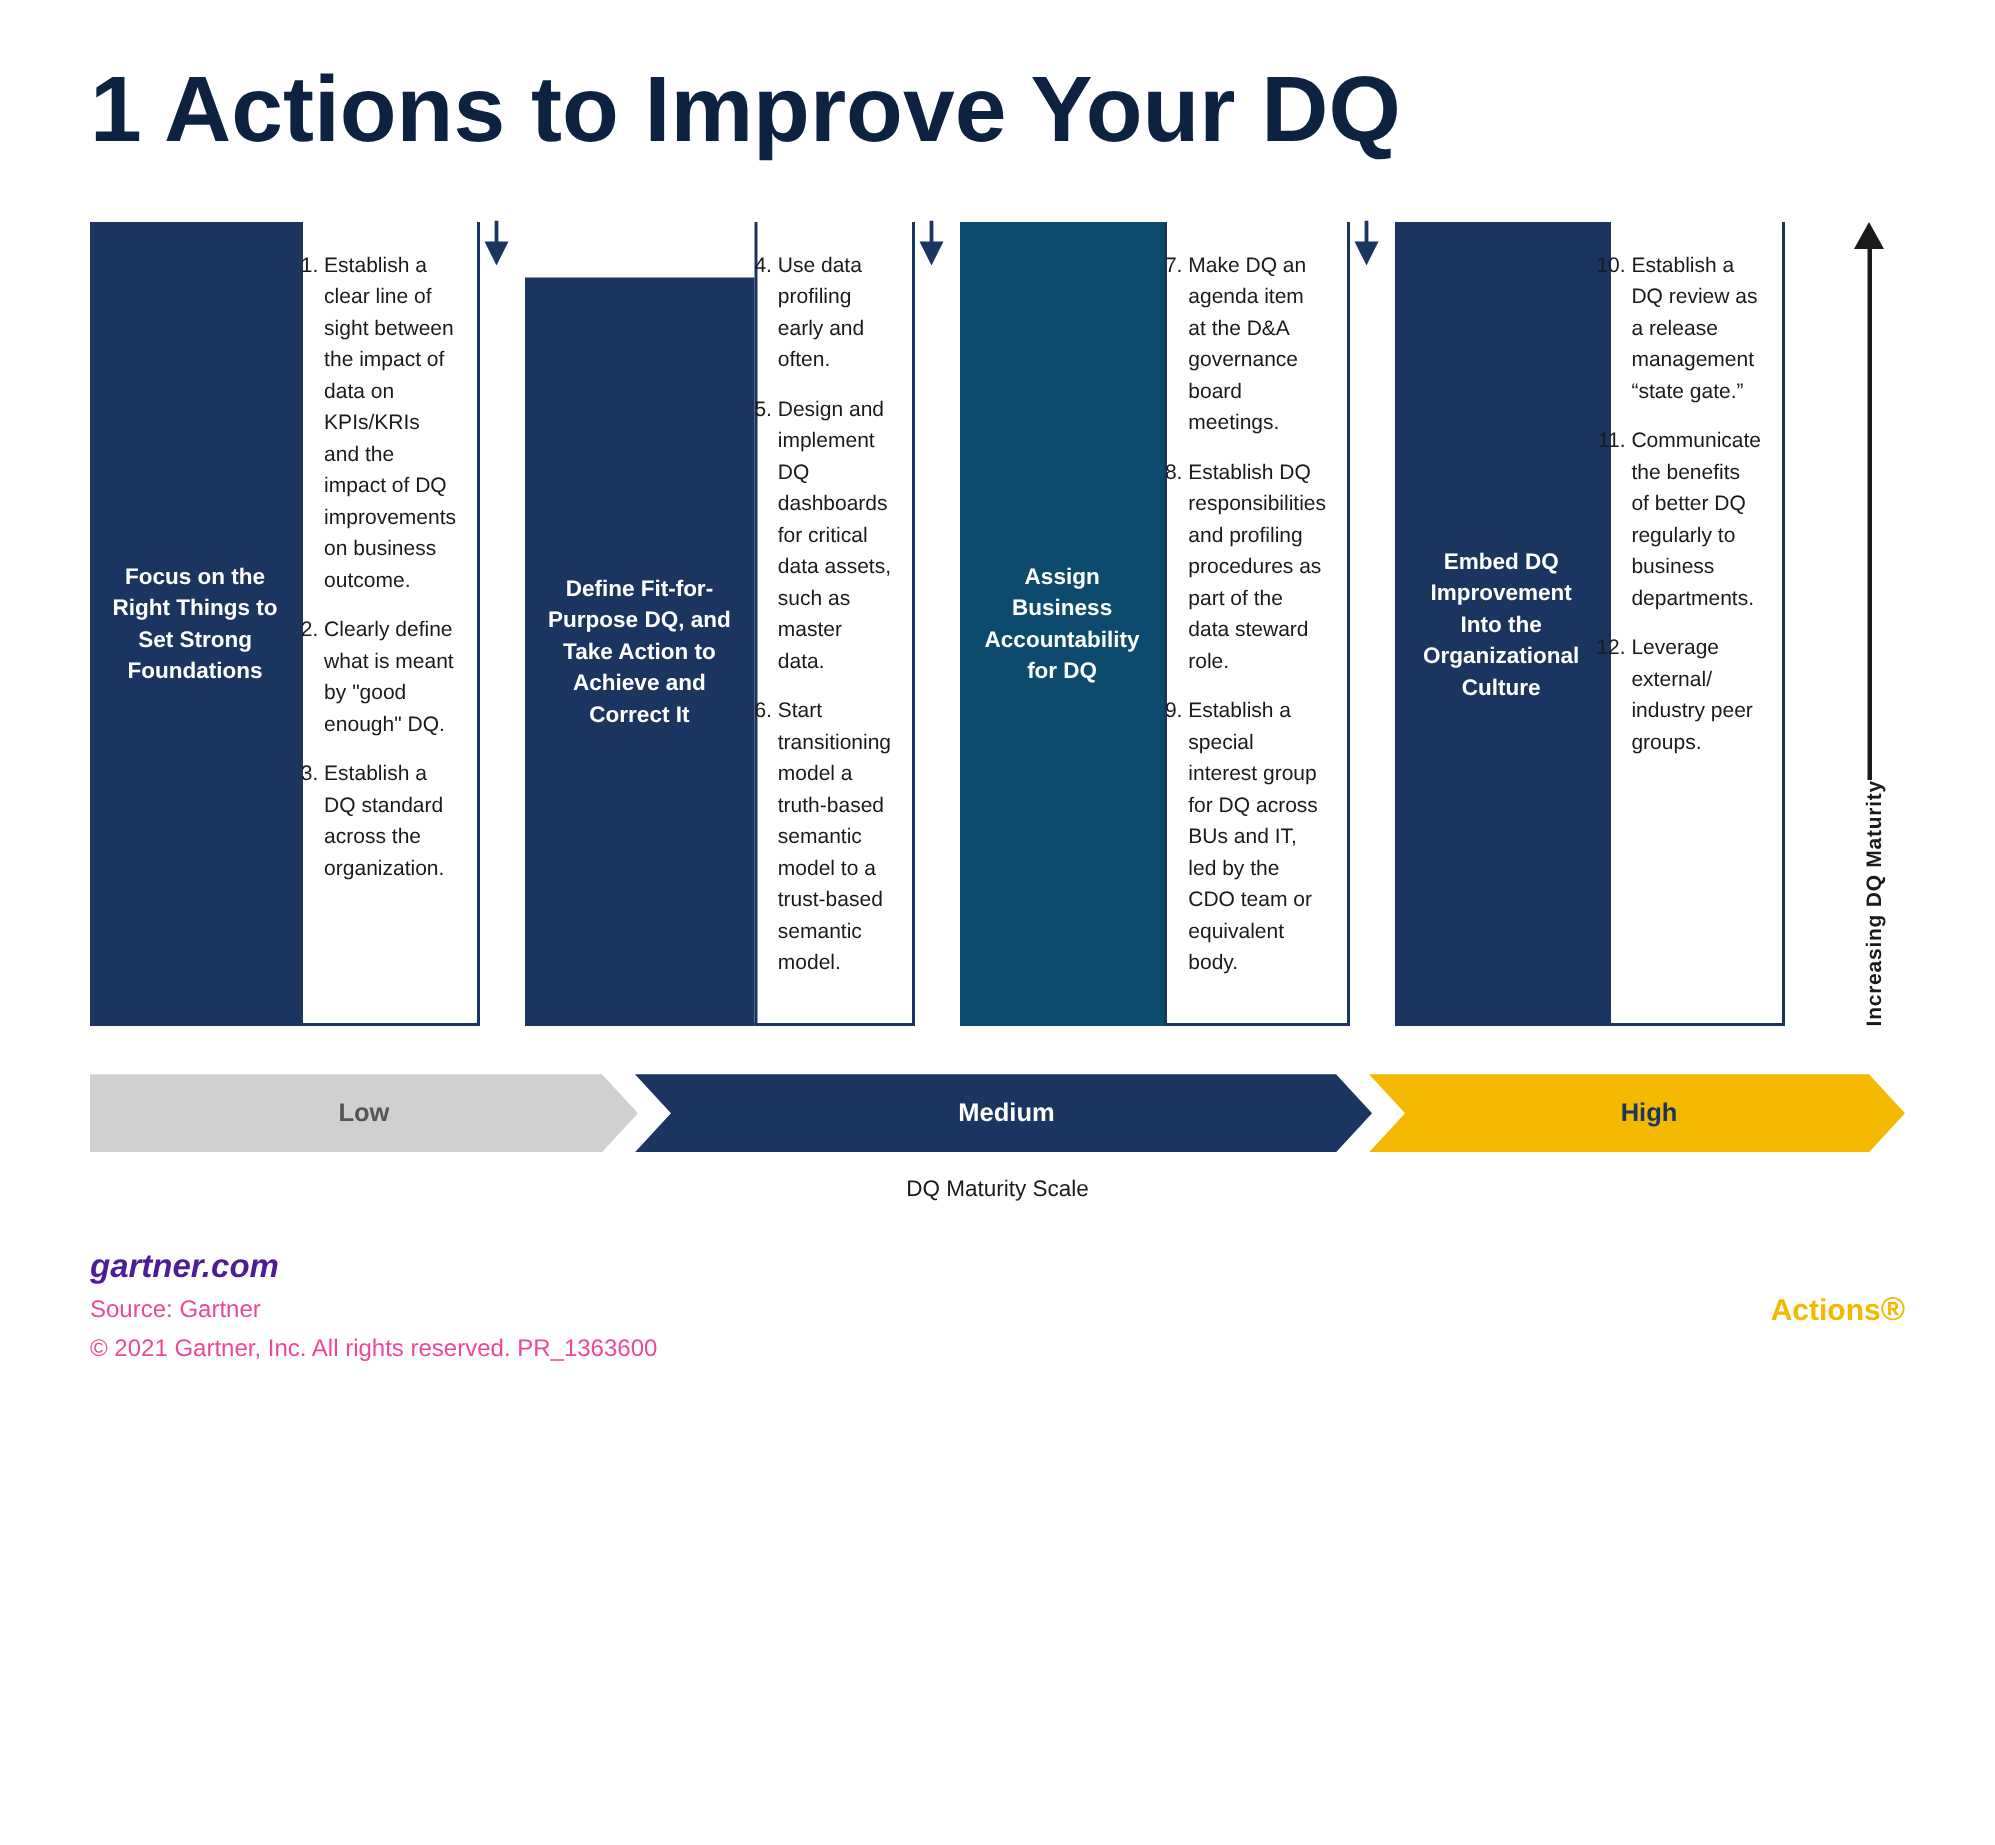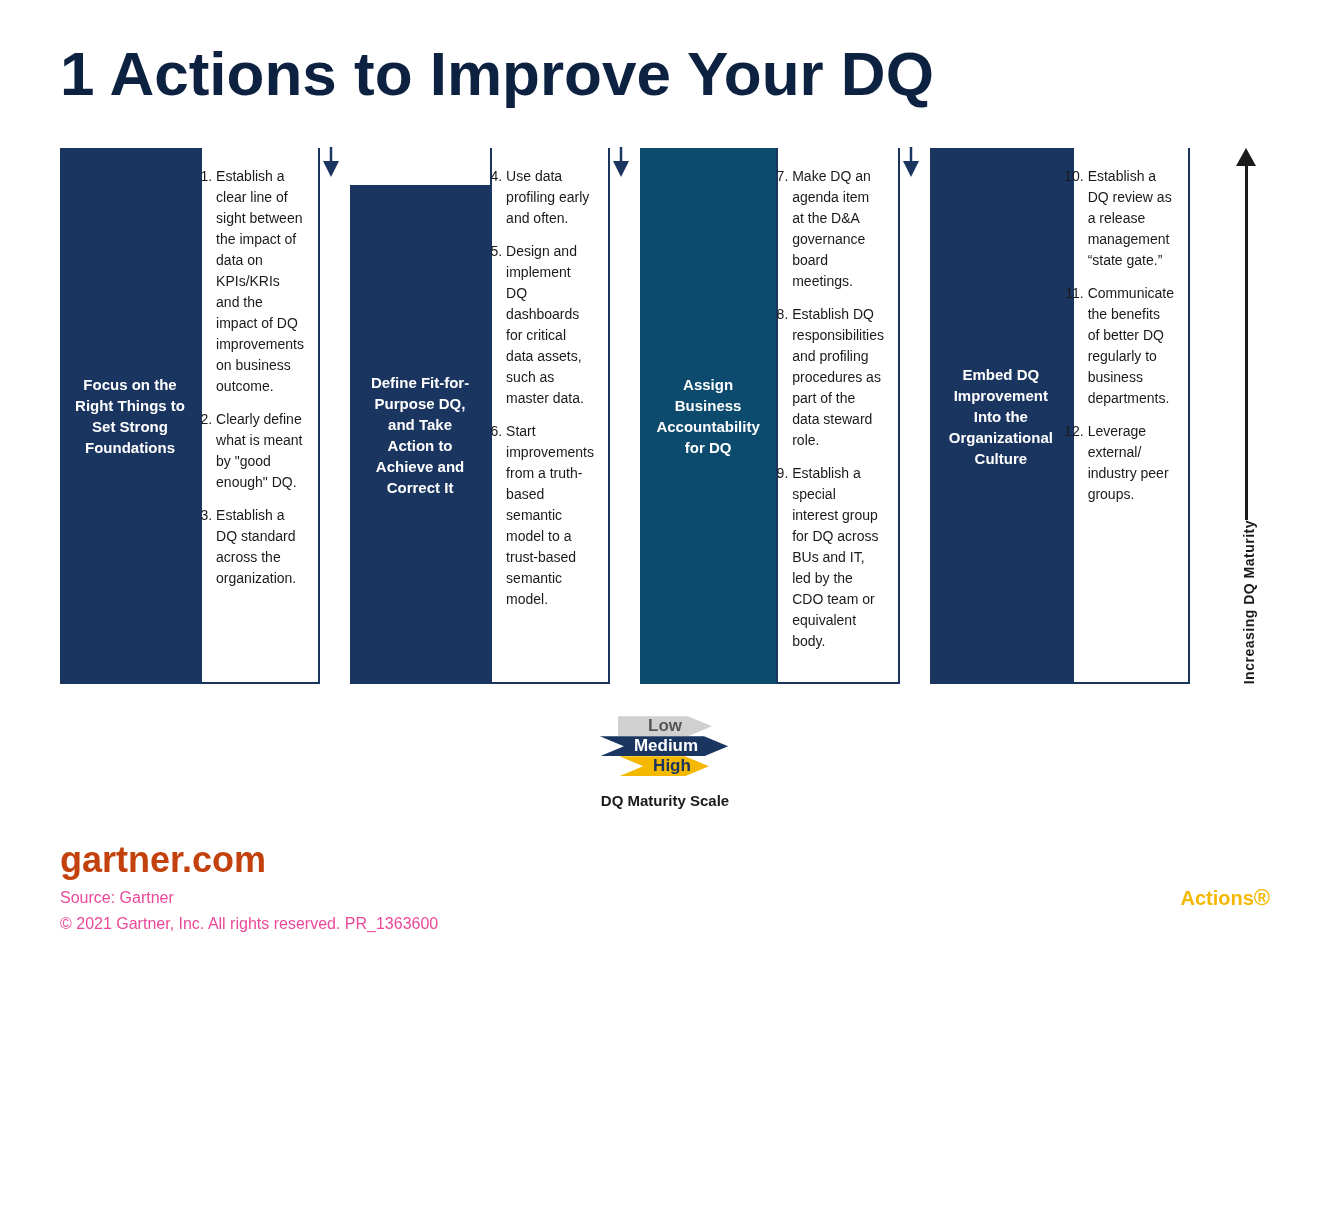--- a/index.html
+++ b/index.html
@@ -42,21 +42,21 @@
       align-items: center;
       justify-content: center;
       line-height: 1.4;
     }
     .col-header.col4-header {
       background: #1a3560;
     }
     
     .maturity-scale {
       display: flex;
-      flex-direction: column;
+      flex-direction: row;
       margin-top: 32px;
       margin-bottom: 16px;
       align-items: center;
       position: relative;
     }
     .arrow-shape {
       display: flex;
       align-items: center;
       justify-content: center;
       font-size: 17px;
@@ -86,21 +86,21 @@
       background: #f5b800;
       color: #1a3560;
       clip-path: polygon(0 0, calc(100% - 24px) 0, 100% 50%, calc(100% - 24px) 100%, 0 100%, 24px 50%);
       padding-left: 34px;
       padding-right: 18px;
       margin-left: -2px;
     }
     .maturity-label {
       text-align: center;
       font-size: 15px;
-      font-weight: 700;
+      font-weight: 400;
       color: #1a1a1a;
       margin-top: 8px;
       margin-bottom: 24px;
     }
     
     .right-arrow-container {
       display: flex;
       flex-direction: column;
       align-items: center;
       justify-content: flex-start;
@@ -139,23 +139,24 @@
       white-space: nowrap;
     }
     .footer {
       margin-top: 30px;
       display: flex;
       flex-direction: row;
       justify-content: space-between;
       align-items: flex-end;
     }
     .gartner-com {
-      font-size: 36px;
+      font-size: 22px;
       font-weight: 900;
-      color: #c2410c;
+      color: #4c1d95;
+      font-style: italic;
     }
     .footer-right {
       text-align: right;
     }
     .gartner-brand {
       font-size: 48px;
       font-weight: 900;
       color: #0d2240;
     }
     .gartner-brand span {
@@ -225,21 +226,21 @@
           </svg>
       </div>
     </div>
 
     <div class="col-outer">
       <div class="col-header col2-header">Define Fit-for-Purpose DQ, and Take Action to Achieve and Correct It</div>
       <div class="col-inner-body">
         <ol start="4">
           <li>Use data profiling early and often.</li>
           <li>Design and implement DQ dashboards for critical data assets, such as master data.</li>
-          <li>Start improvements from a truth-based semantic model to a trust-based semantic model.</li>
+          <li>Start transitioning model a truth-based semantic model to a trust-based semantic model.</li>
         </ol>
       </div>
       <div class="down-arrow-svg">
         <svg width="22" height="30" viewBox="0 0 22 30">
             <line x1="11" y1="0" x2="11" y2="20" stroke="#1a3560" stroke-width="2.5"></line>
             <polygon points="11,30 3,14 19,14" fill="#1a3560"></polygon>
           </svg>
       </div>
     </div>
 

